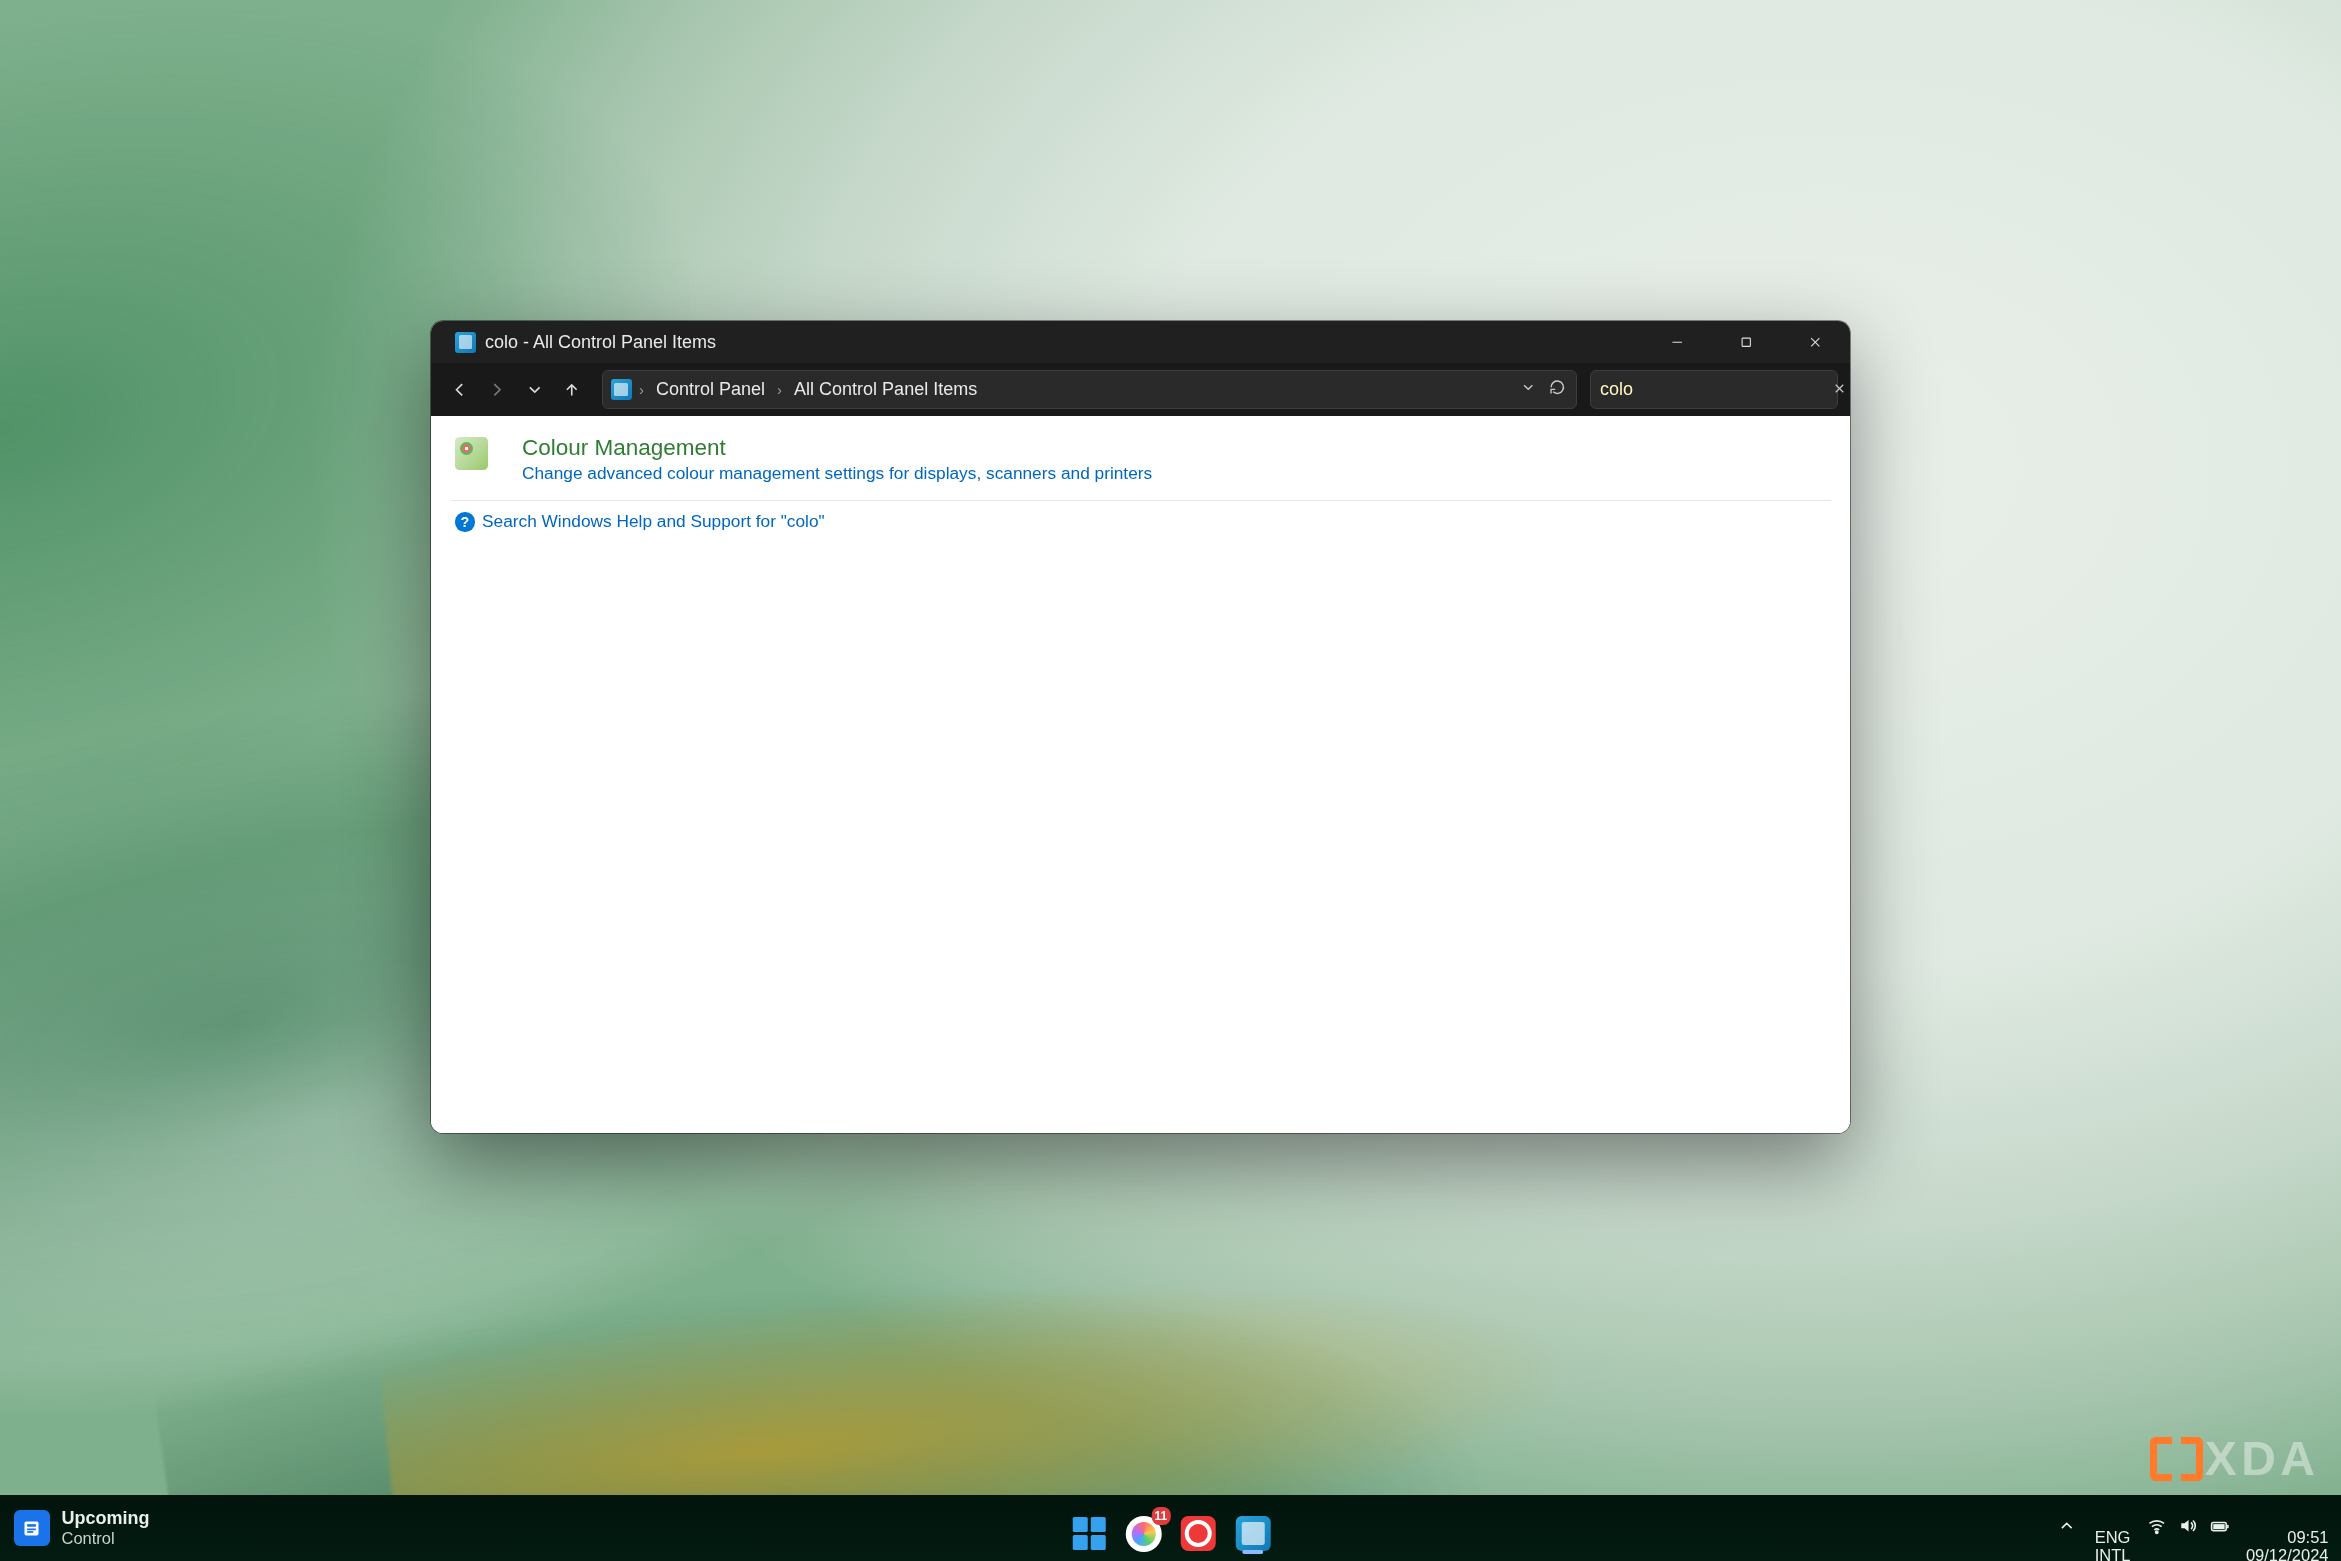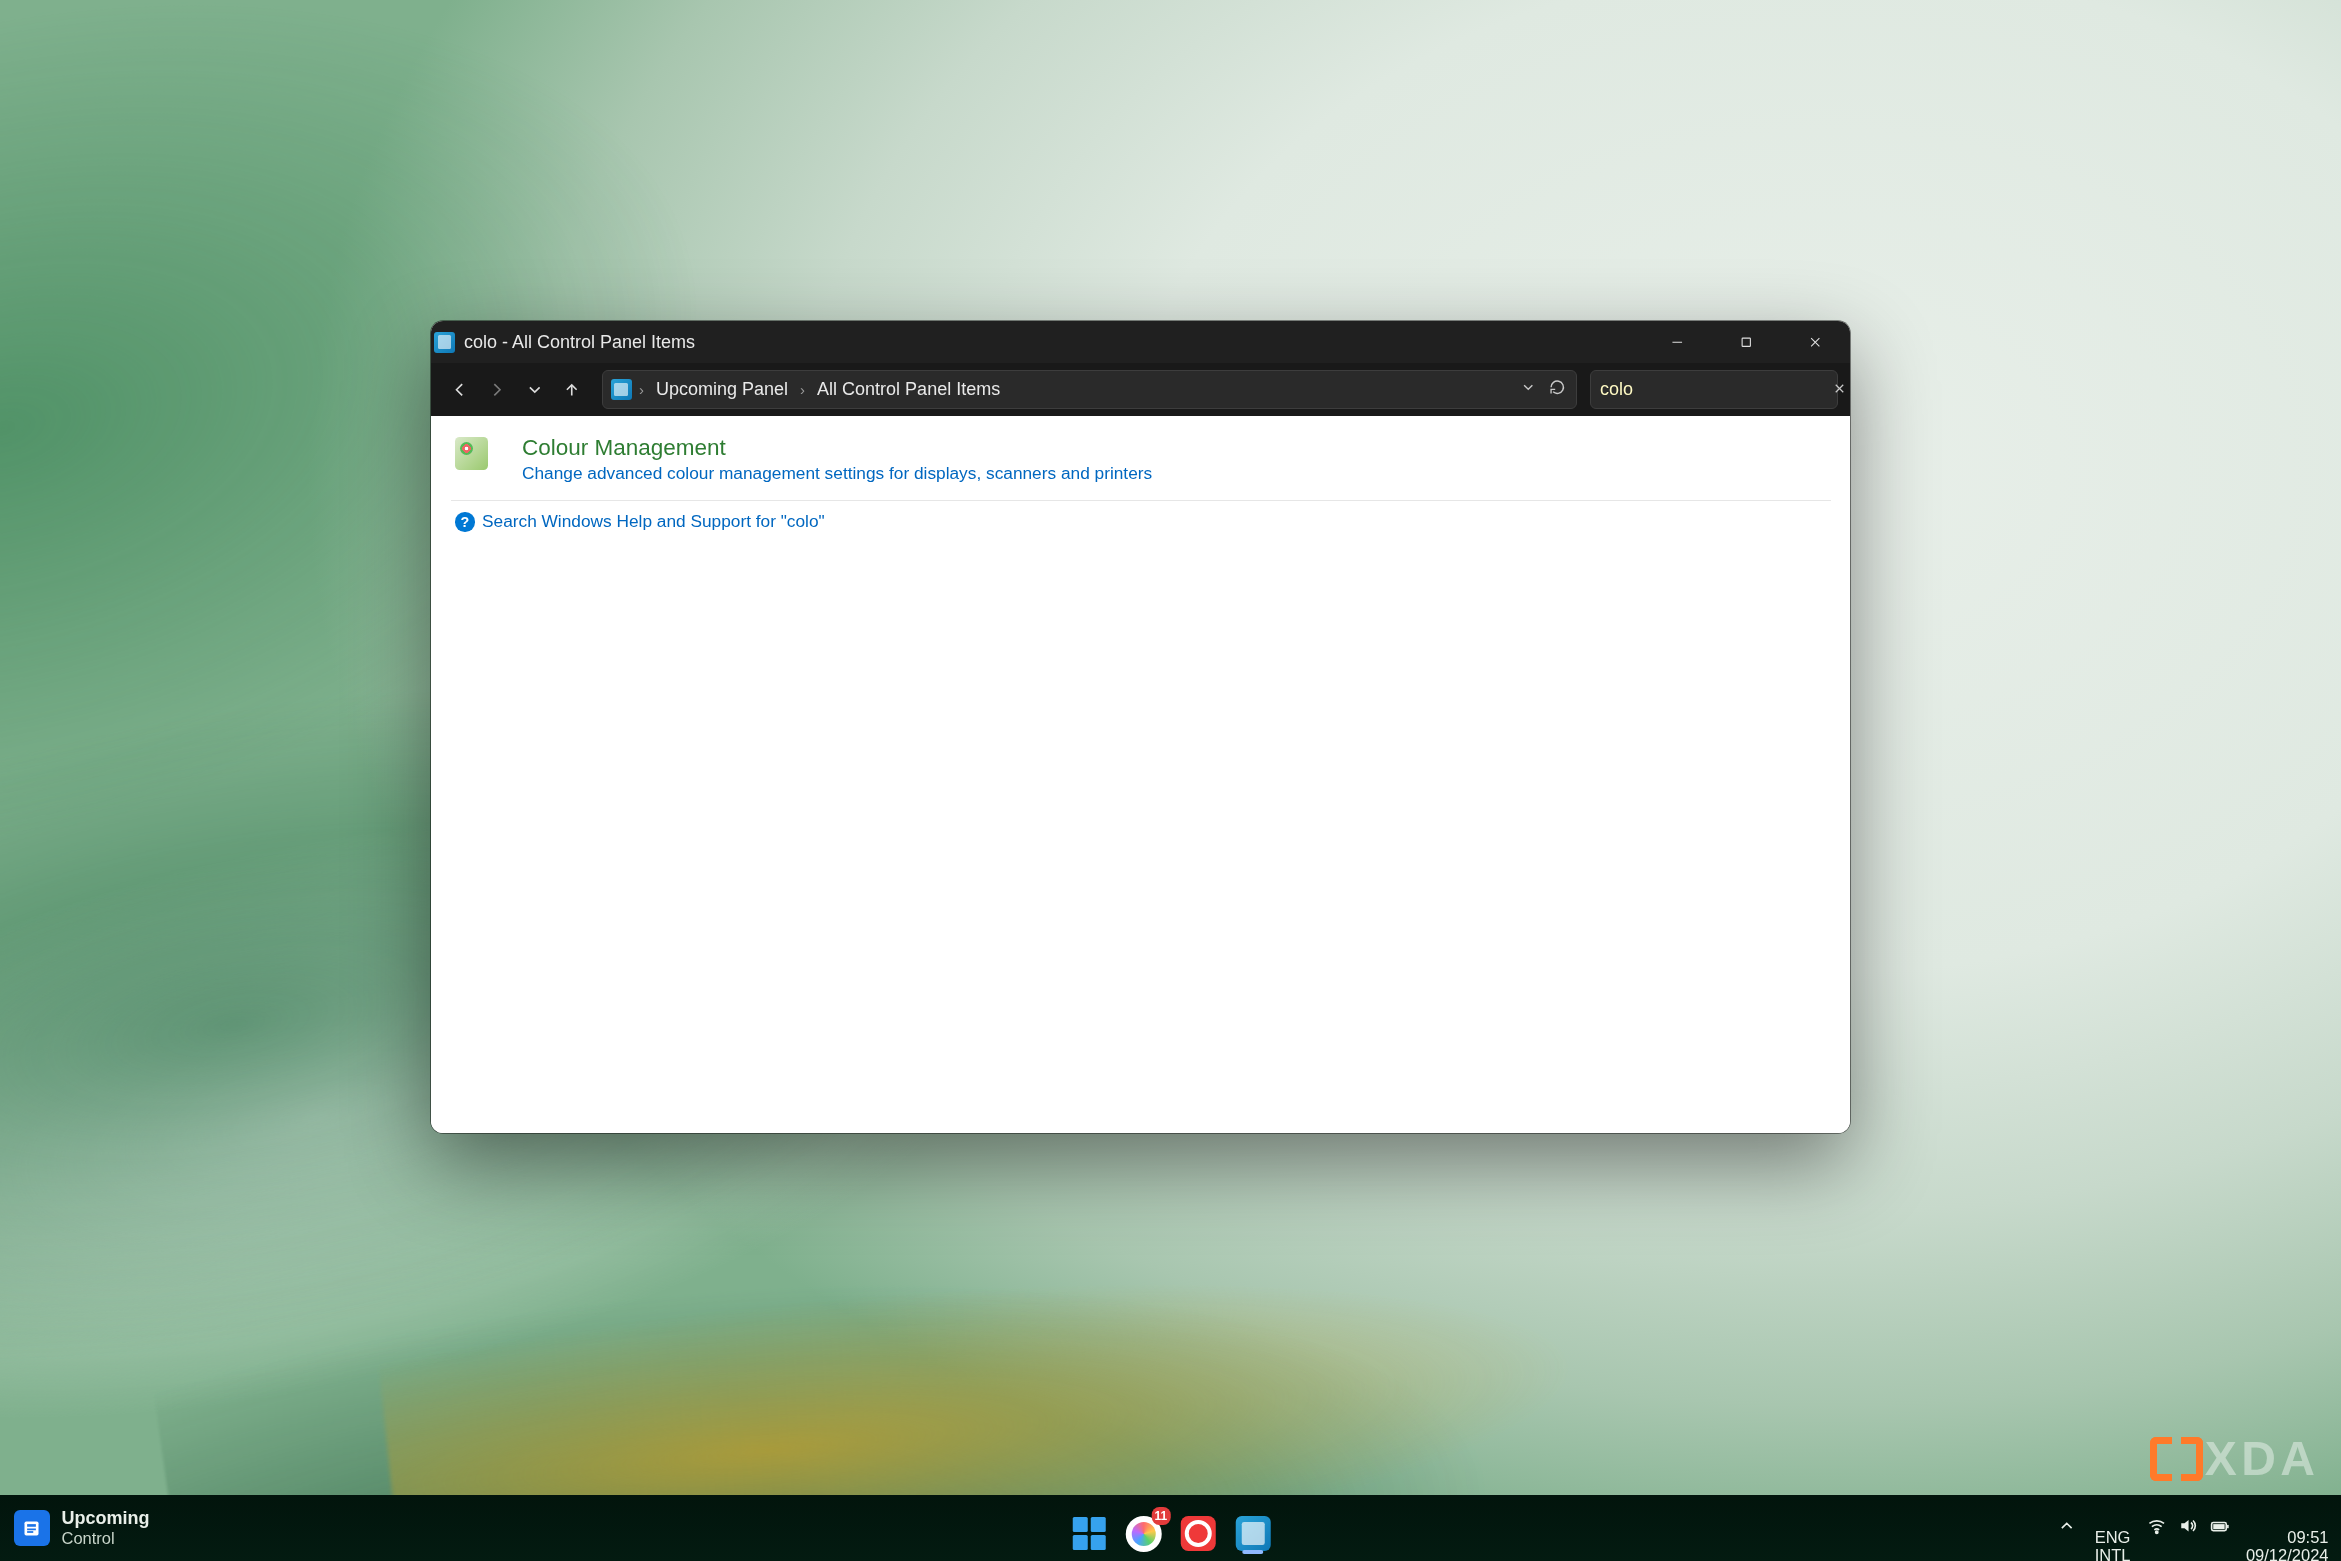--- a/index.html
+++ b/index.html
@@ -39,21 +39,21 @@
   .window {
     position: absolute; left: 431px; top: 321px; width: 1419px; height: 812px;
     border-radius: 12px; overflow: hidden;
     box-shadow: 0 30px 83px rgba(0,0,0,.45), 0 0 0 0.8px rgba(0,0,0,.55);
     background: #fff;
     z-index: 10;
   }
   .titlebar {
     height: 42px; background:#202020; color:#e9e9e9;
     display:flex; align-items:center; justify-content:space-between;
-    padding-left:3px; font-size:18px;
+    padding-left:24px; font-size:18px;
   }
   .titlebar .left { display:flex; align-items:center; gap:9px; }
   .titlebar .tb-icon { width:21px; height:21px; background:linear-gradient(135deg,#2aa3d8,#0e78b6); border-radius:3px; position:relative; }
   .titlebar .tb-icon::after{content:"";position:absolute;inset:3.8px;background:#fff;opacity:.6;border-radius:1.5px;}
   .win-btns { display:flex; height:100%; }
   .win-btn { width:69px; display:flex; align-items:center; justify-content:center; color:#e0e0e0; }
   .win-btn svg { width:16.5px; height:16.5px; }
 
   .navbar {
     height: 53px; background:#191919; display:flex; align-items:center; gap:4.5px;
@@ -195,21 +195,21 @@
     <div class="nav-icon-btn">
       <svg viewBox="0 0 24 24" fill="none" stroke="currentColor" stroke-width="2">
           <path d="M12 19V6"></path>
           <path d="M6 12l6-6 6 6"></path>
         </svg>
     </div>
 
     <div class="addressbar">
       <span class="addr-icon"></span>
       <span class="crumb-sep">›</span>
-      <span class="crumb">Upcoming Panel</span>
+      <span class="crumb">Control Panel</span>
       <span class="crumb-sep">›</span>
       <span class="crumb">All Control Panel Items</span>
       <span class="addr-spacer"></span>
       <span class="addr-tail">
         <span>
           <svg viewBox="0 0 24 24" fill="none" stroke="currentColor" stroke-width="2">
               <path d="M6 9l6 6 6-6"></path>
             </svg>
         </span>
         <span>

